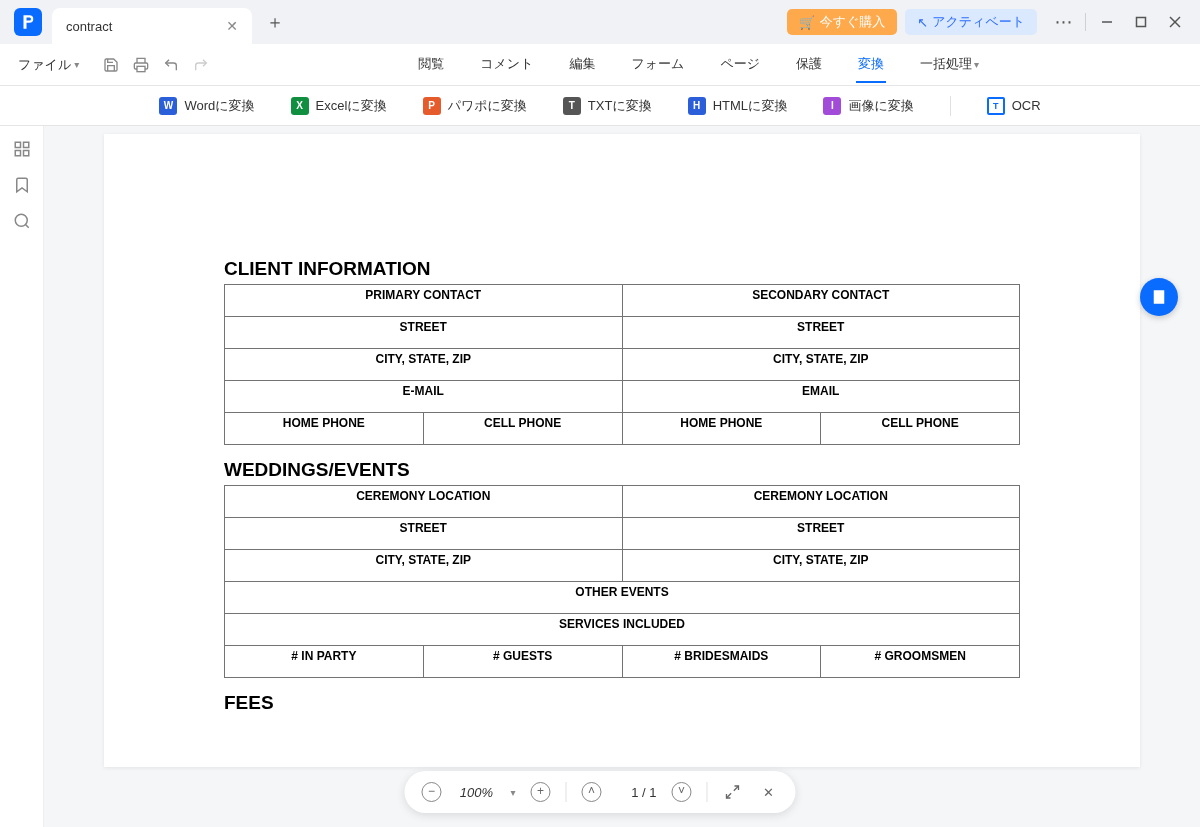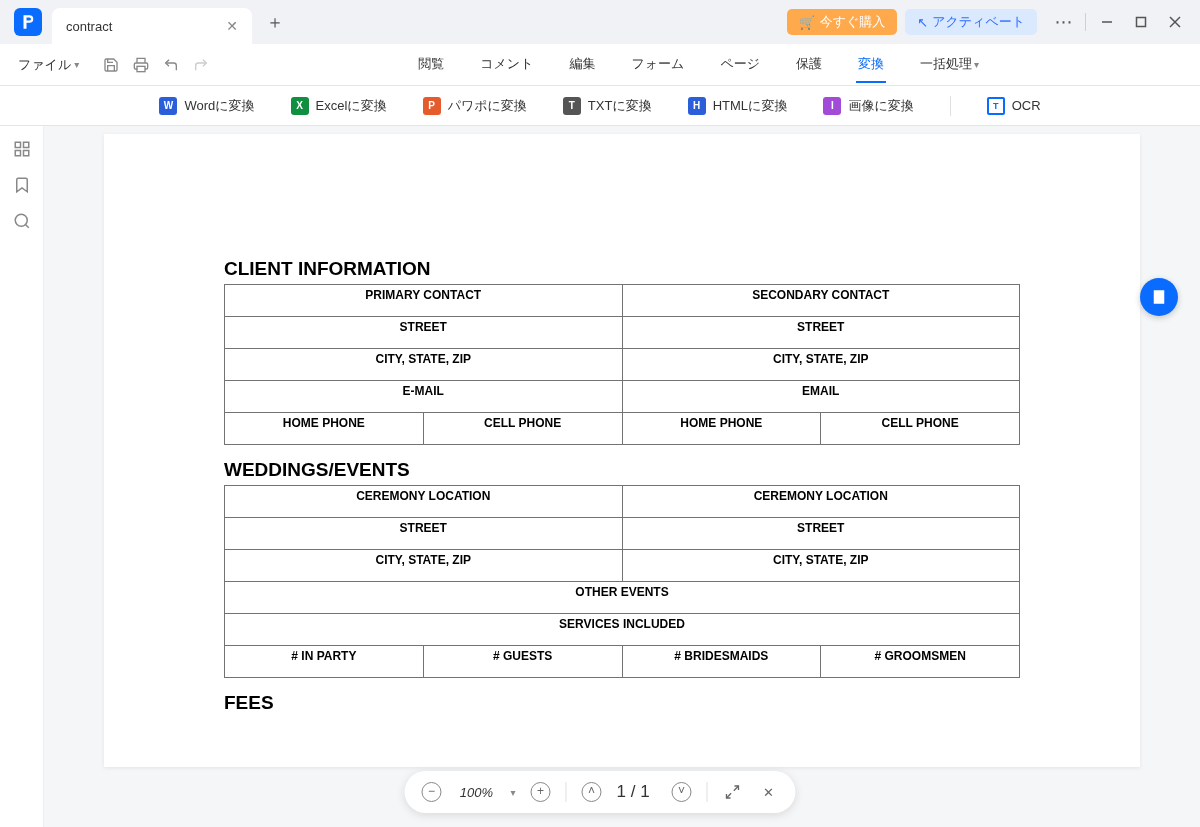--- a/index.html
+++ b/index.html
@@ -46,21 +46,21 @@
 table.form { width: 100%; border-collapse: collapse; table-layout: fixed; }
 table.form td { border: 1px solid #737373; padding: 3px 6px 14px 6px; font-family: Arial, sans-serif; font-weight: 900; font-size: 12px; vertical-align: top; text-align: center; }
 
 .float-word { position: absolute; top: 152px; right: 22px; width: 38px; height: 38px; background: #0a6cff; border-radius: 50%; display: flex; align-items: center; justify-content: center; color: #fff; font-weight: bold; cursor: pointer; box-shadow: 0 2px 6px rgba(0,0,0,0.2); }
 
 .bottombar { position: absolute; bottom: 14px; left: 50%; transform: translateX(-50%); height: 42px; background: #fff; border-radius: 21px; box-shadow: 0 2px 10px rgba(0,0,0,0.12); display: flex; align-items: center; padding: 0 16px; gap: 14px; color: #666; }
 .bb-btn { cursor: pointer; display: flex; align-items: center; justify-content: center; width: 22px; height: 22px; }
 .bb-circle { border: 1.5px solid #888; border-radius: 50%; width: 20px; height: 20px; font-size: 12px; line-height: 17px; text-align: center; }
 .bb-div { width: 1px; height: 20px; background: #e0e0e0; }
 .bb-zoom { font-size: 13px; color: #333; min-width: 40px; text-align: center; font-style: italic; }
-.bb-page { font-size: 17px; color: #333; min-width: 40px; text-align: left; }
+.bb-page { font-size: 13px; color: #333; min-width: 40px; text-align: right; }
 .bb-chev { font-size: 10px; color: #888; }
 svg { display: block; }
 </style>
 </head>
 <body>
 
 <div class="titlebar">
   <div class="app-icon">
     <svg width="18" height="18" viewBox="0 0 24 24">
         <path fill="#fff" d="M6 3h8a5 5 0 0 1 0 10H10v8H6V3zm4 3v4h4a2 2 0 1 0 0-4h-4z"></path>

